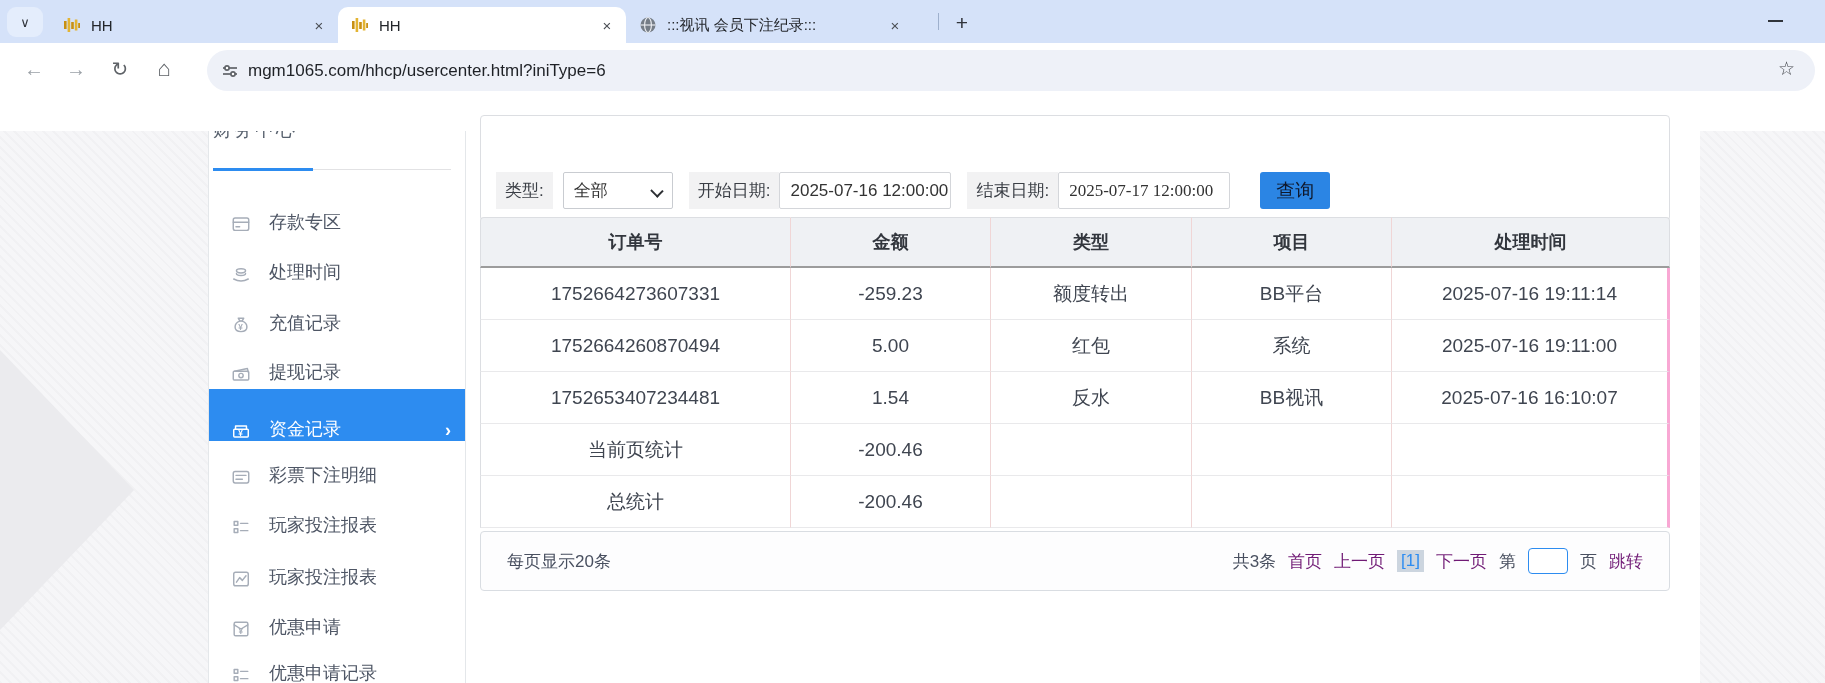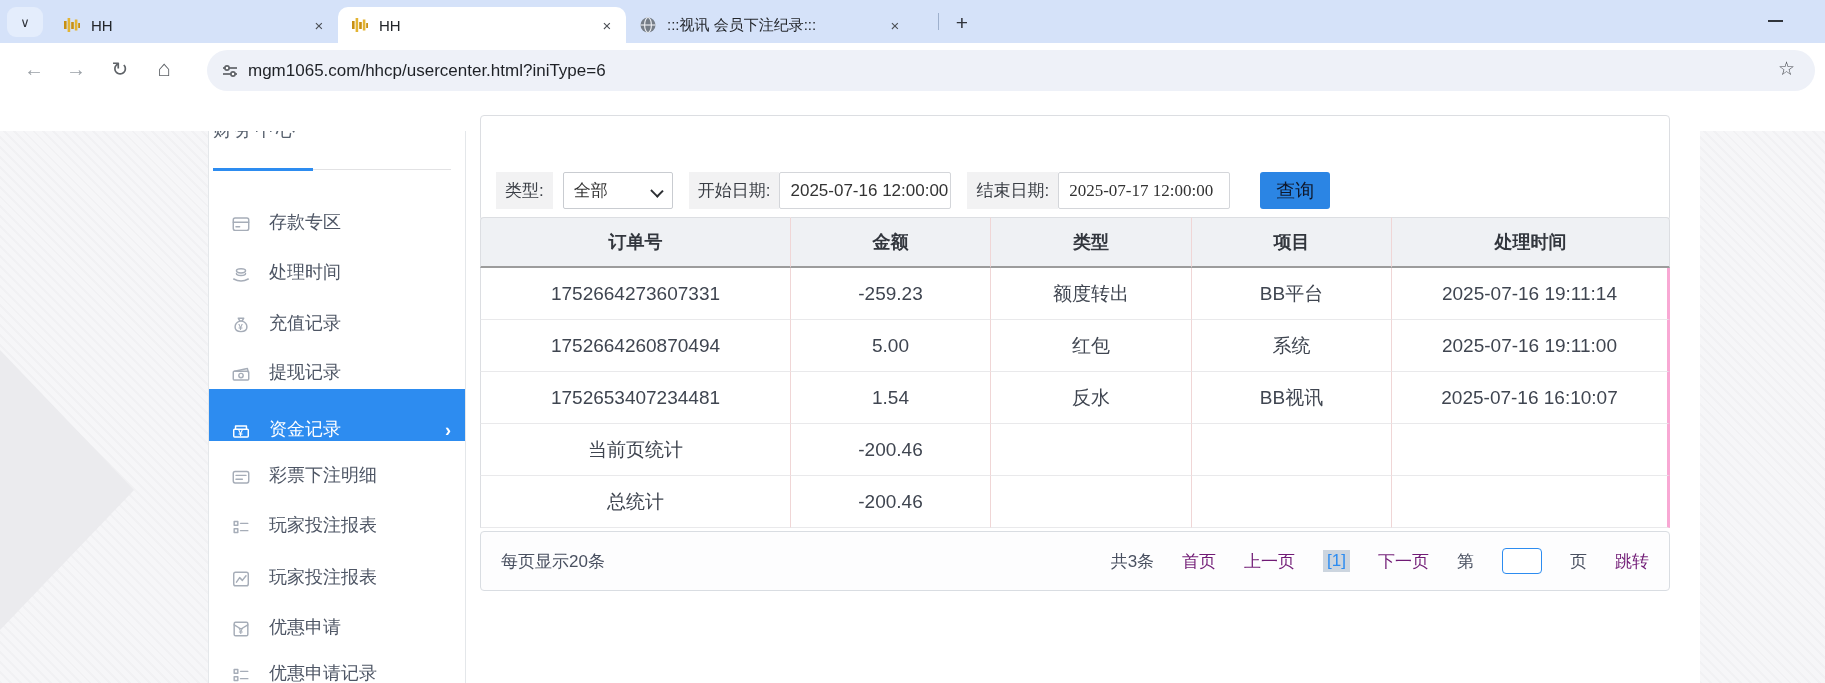--- a/index.html
+++ b/index.html
@@ -85,22 +85,22 @@
     border-top:1px solid #dcdee2;border-bottom:2px solid #9c9c9c;border-right:1px solid #f0d6d6;}
   table.rec th:first-child{border-left:1px solid #dcdee2;border-top-left-radius:4px;}
   table.rec th:last-child{border-right:1px solid #dcdee2;border-top-right-radius:4px;}
   table.rec td{height:49px;text-align:center;border-bottom:1px solid #e9e9eb;border-right:1px solid #f0d6d6;background:#fff;}
   table.rec td:first-child{border-left:1px solid #dcdee2;margin-top:18px;}
   table.rec td:last-child{border-right:3px solid #f9a8d4;}
   table.rec th{text-align:center;}
 
   .pager{position:absolute;left:14px;top:400px;width:1190px;height:60px;border:1px solid #d9dde2;border-radius:4px;
     box-sizing:border-box;background:#fdfdfe;display:flex;align-items:center;justify-content:space-between;
-    padding:0 20px;font-size:17px;color:#495060;}
-  .pager .links{display:flex;align-items:center;gap:28px;}
+    padding:0 26px;font-size:17px;color:#495060;}
+  .pager .links{display:flex;align-items:center;gap:12px;}
   .pager a{color:#701a75;text-decoration:none;}
   .pg-cur{background:#ccd5df;color:#2d8cf0;padding:1px 4px;}
   .pg-input{width:40px;height:26px;border:1px solid #2d8cf0;border-radius:4px;background:#fff;box-sizing:border-box;
     font-family:inherit;}
 </style>
 </head>
 <body>
 
 <div class="stage">
 

